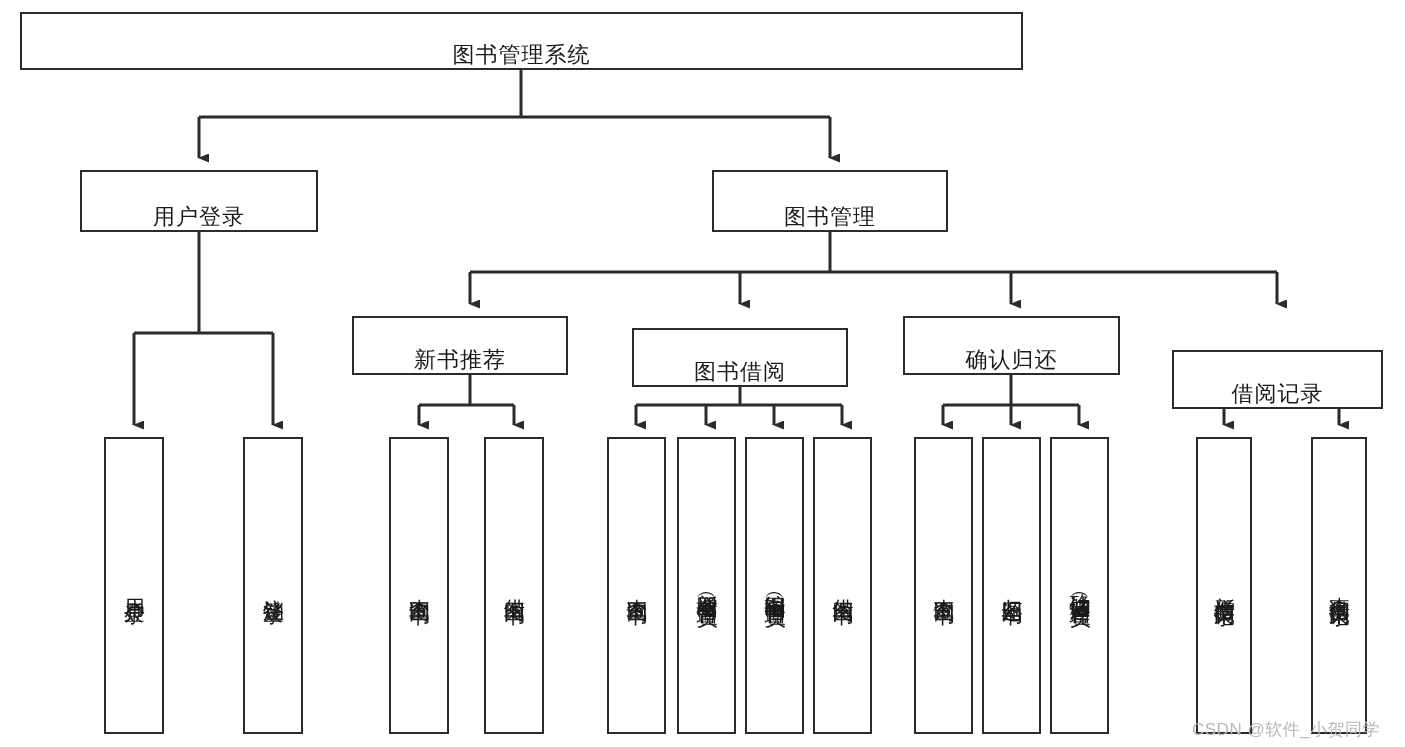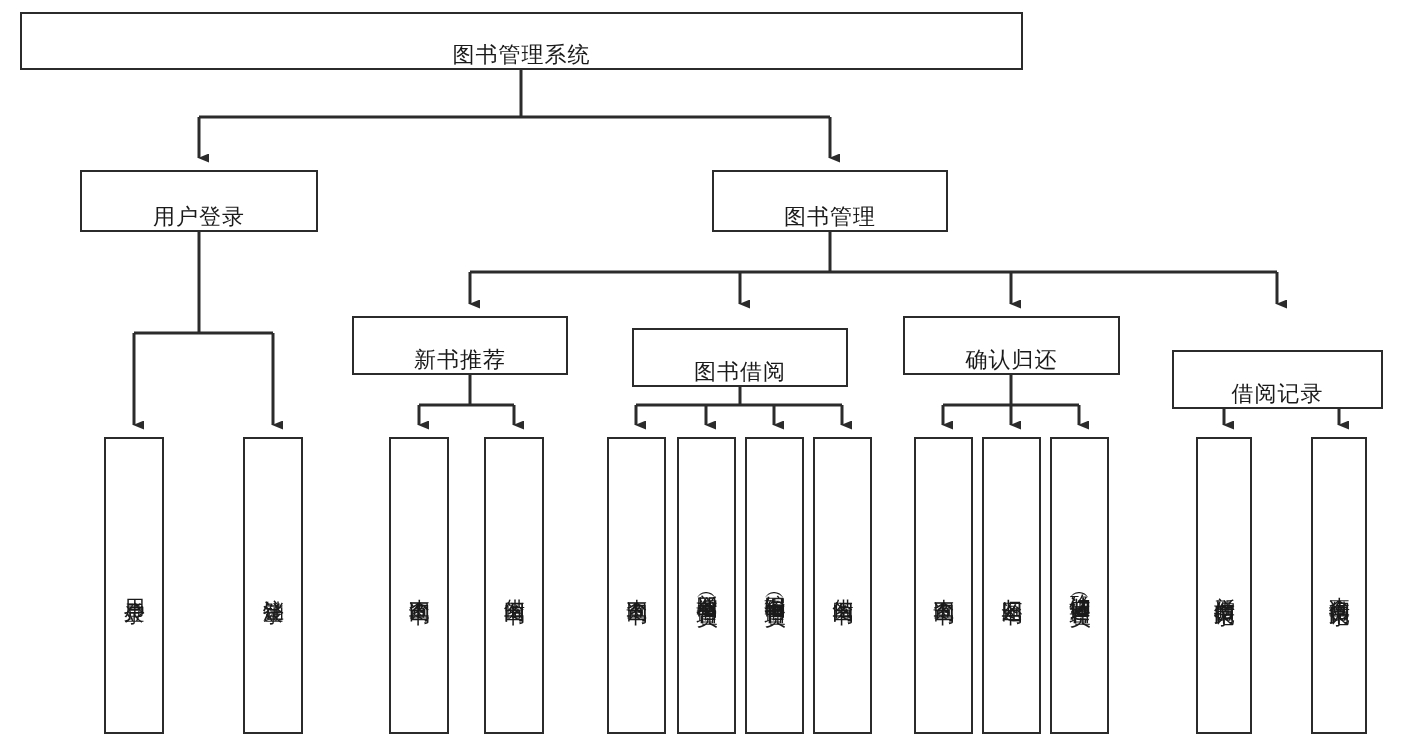--- a/index.html
+++ b/index.html
@@ -165,14 +165,15 @@
         <span>确认归还（管理员）</span>
       </div>
       <div class="node v tall" style="left: 1196px; top: 437px; width: 56px; height: 297px;">
         <span>新增借阅记录</span>
       </div>
       <div class="node v tall" style="left: 1311px; top: 437px; width: 56px; height: 297px;">
         <span>查询借阅记录</span>
       </div>
     </div>
 
+  <div class="watermark" style="left: 1192px; top: 718px;">CSDN @软件_小贺同学</div>
 
 </div>
 
 </body></html>

